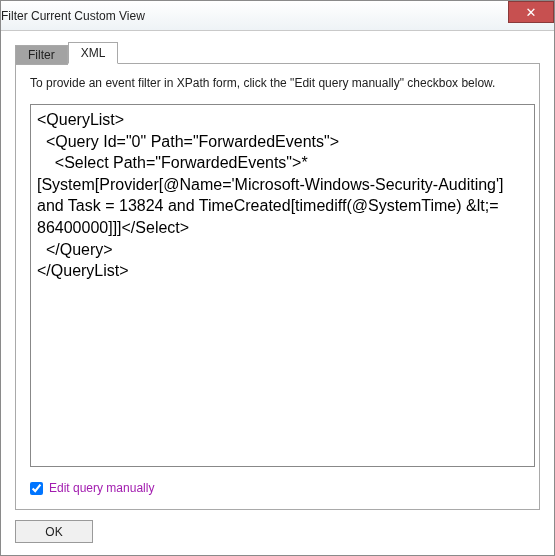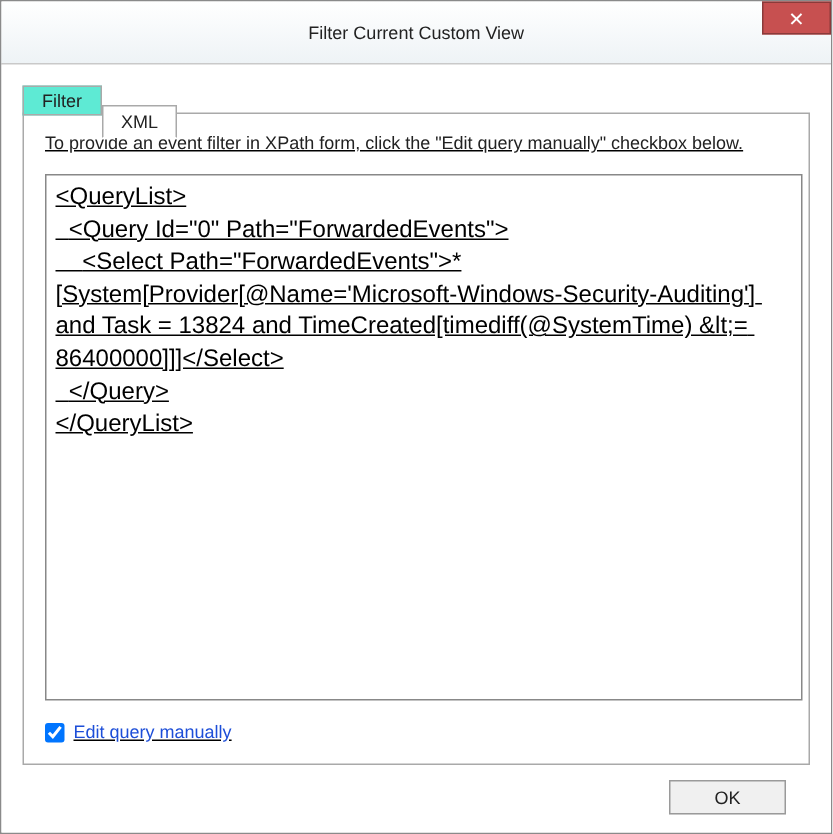--- a/index.html
+++ b/index.html
@@ -17,26 +17,25 @@
     }
     .window {
       width: 555px;
       height: 556px;
       background: #fff;
       border: 1px solid #8a8a8a;
       display: flex;
       flex-direction: column;
     }
     .titlebar {
-      height: 42px;
+      height: 30px;
       background: linear-gradient(to bottom, #ffffff, #eef3f6);
       border-bottom: 1px solid #c9c9c9;
       display: flex;
       align-items: center;
-      justify-content: center;
       position: relative;
     }
     .titlebar-title {
       font-size: 12px;
       color: #222;
     }
     .close-btn {
       position: absolute;
       right: 0;
       top: 0;
@@ -68,42 +67,41 @@
     }
     .tab {
       padding: 3px 12px 3px 12px;
       border: 1px solid #a9a9a9;
       background: #f0f0f0;
       font-size: 12px;
       color: #222;
       margin-right: 0px;
       cursor: pointer;
       position: relative;
-      top: 17px;
+      top: 1px;
     }
     .tab.inactive {
-      background: #5eead4;
+      background: #a3a3a3;
       border-bottom: 1px solid #a9a9a9;
       top: 2px;
       padding-top:2px;
       padding-bottom:2px;
       text-align:center;
     }
     .tab.active {
       background: #ffffff;
       border-bottom: 1px solid #ffffff;
     }
     .tab-panel {
       border: 1px solid #a9a9a9;
       flex: 1;
       padding: 12px 4px 14px 14px;
       display: flex;
       flex-direction: column;
       background: #fff;
-      text-decoration: underline;
     }
     .instruction {
       font-size: 12px;
       color: #222;
       margin-bottom: 14px;
     }
     .xml-box {
       flex: 1;
       border: 1px solid #888;
       padding: 4px 6px;
@@ -123,25 +121,25 @@
       display: flex;
       align-items: center;
       gap: 6px;
     }
     .checkbox-row input[type="checkbox"] {
       width: 13px;
       height: 13px;
     }
     .checkbox-row label {
       font-size: 12px;
-      color: #1d4ed8;
+      color: #a21caf;
     }
     .button-row {
       display: flex;
-      justify-content: flex-end;
+      justify-content: space-between;
       gap: 12px;
       padding: 10px 16px 0 0;
     }
     .btn {
       min-width: 78px;
       height: 23px;
       border: 1px solid #9a9a9a;
       background: #f0f0f0;
       font-size: 12px;
       color: #222;

